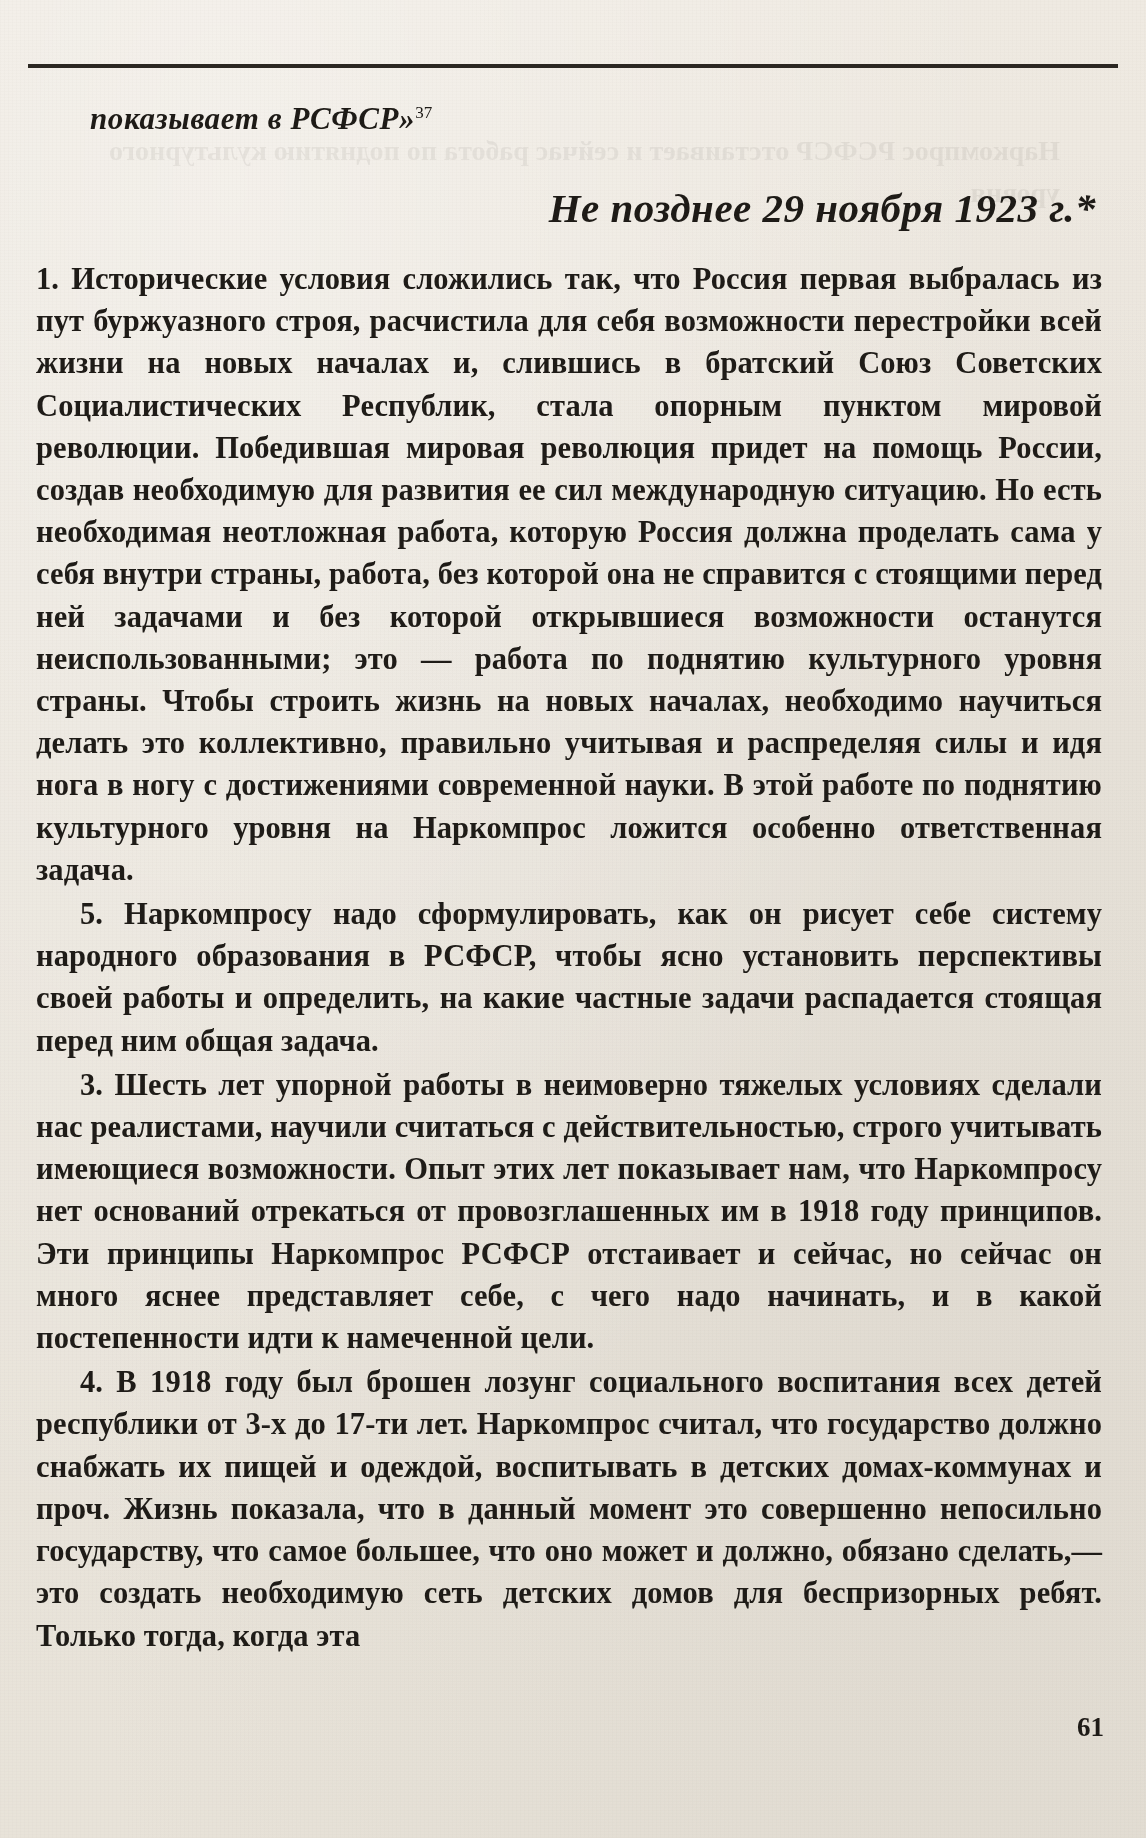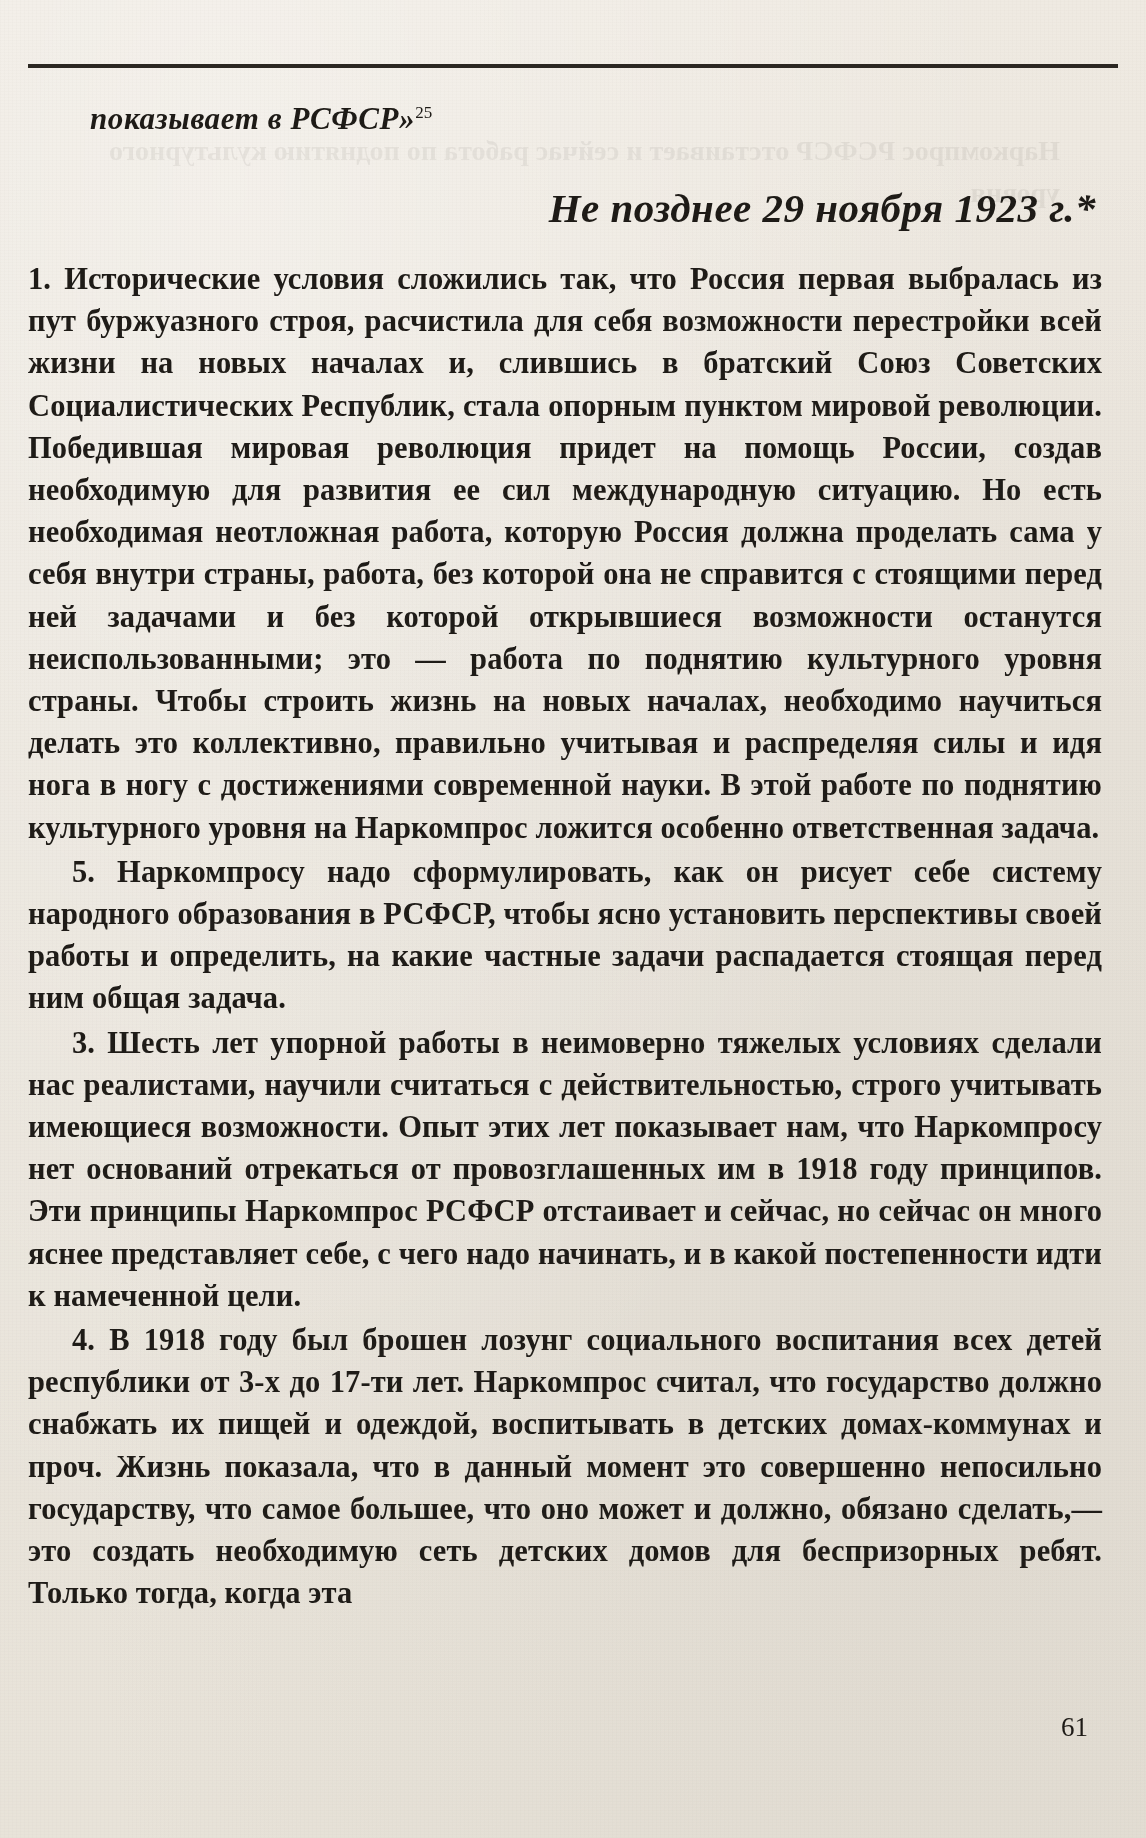--- a/index.html
+++ b/index.html
@@ -82,39 +82,39 @@
     color: #1d1a16;
     letter-spacing: 0.5px;
   }
   .body-text {
     position: absolute;
     left: 24px;
     top: 258px;
     width: 1078px;
   }
   .para {
-    margin: 0 0 2px 4px;
+    margin: 0 0 2px 12px;
     text-align: justify;
     text-align-last: left;
     font-size: 30.5px;
     line-height: 42.2px;
     font-weight: bold;
     color: #1e1b17;
     letter-spacing: 0.1px;
     text-indent: 44px;
   }
   .para.first {
     text-indent: 0;
   }
   .folio {
     position: absolute;
-    right: 58px;
+    right: 42px;
     top: 1712px;
     font-size: 27px;
-    font-weight: normal;
+    font-weight: bold;
     color: #1d1a16;
   }
   
   .ghost {
     position: absolute;
     left: 60px;
     top: 130px;
     width: 1000px;
     height: 120px;
     opacity: 0.07;
@@ -133,21 +133,21 @@
 <div class="page">
   <div class="content">
 
     <div class="rule"></div>
 
     <div class="ghost">
       Наркомпрос РСФСР отстаивает и сейчас работа по поднятию культурного уровня
     </div>
 
     <div class="title-block">
-      <div class="title-line second"><span>показывает в РСФСР»</span><span class="sup">25</span></div>
+      <div class="title-line second"><span>показывает в РСФСР»</span><span class="sup">37</span></div>
     </div>
 
     <div class="dateline">Не позднее 29 ноября 1923 г.*</div>
 
     <div class="body-text">
       <p class="para first">1. Исторические условия сложились так, что Россия первая выбралась из пут буржуазного строя, расчистила для себя возможности перестройки всей жизни на новых началах и, слившись в братский Союз Советских Социалистических Республик, стала опорным пунктом мировой революции. Победившая мировая революция придет на помощь России, создав необходимую для развития ее сил международную ситуацию. Но есть необходимая неотложная работа, которую Россия должна проделать сама у себя внутри страны, работа, без которой она не справится с стоящими перед ней задачами и без которой открывшиеся возможности останутся неиспользованными; это — работа по поднятию культурного уровня страны. Чтобы строить жизнь на новых началах, необходимо научиться делать это коллективно, правильно учитывая и распределяя силы и идя нога в ногу с достижениями современной науки. В этой работе по поднятию культурного уровня на Наркомпрос ложится особенно ответственная задача.</p>
       <p class="para">5. Наркомпросу надо сформулировать, как он рисует себе систему народного образования в РСФСР, чтобы ясно установить перспективы своей работы и определить, на какие частные задачи распадается стоящая перед ним общая задача.</p>
       <p class="para">3. Шесть лет упорной работы в неимоверно тяжелых условиях сделали нас реалистами, научили считаться с действительностью, строго учитывать имеющиеся возможности. Опыт этих лет показывает нам, что Наркомпросу нет оснований отрекаться от провозглашенных им в 1918 году принципов. Эти принципы Наркомпрос РСФСР отстаивает и сейчас, но сейчас он много яснее представляет себе, с чего надо начинать, и в какой постепенности идти к намеченной цели.</p>
       <p class="para">4. В 1918 году был брошен лозунг социального воспитания всех детей республики от 3-х до 17-ти лет. Наркомпрос считал, что государство должно снабжать их пищей и одеждой, воспитывать в детских домах-коммунах и проч. Жизнь показала, что в данный момент это совершенно непосильно государству, что самое большее, что оно может и должно, обязано сделать,— это создать необходимую сеть детских домов для беспризорных ребят. Только тогда, когда эта</p>
     </div>

